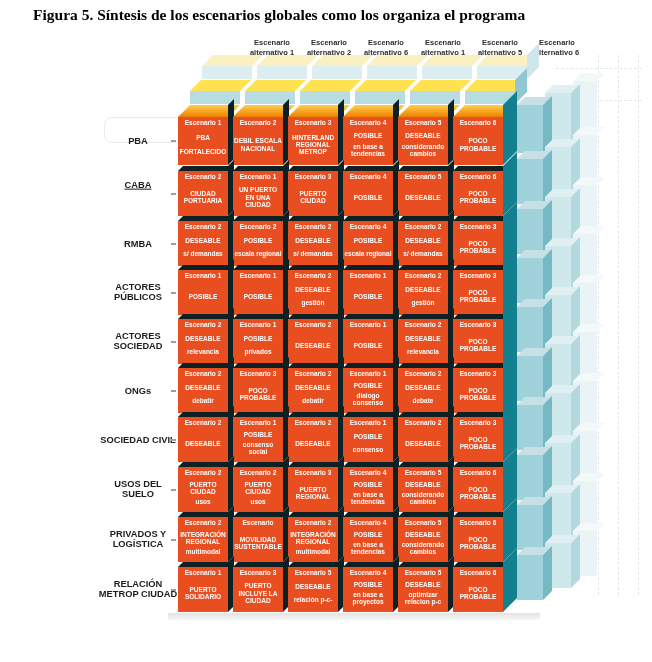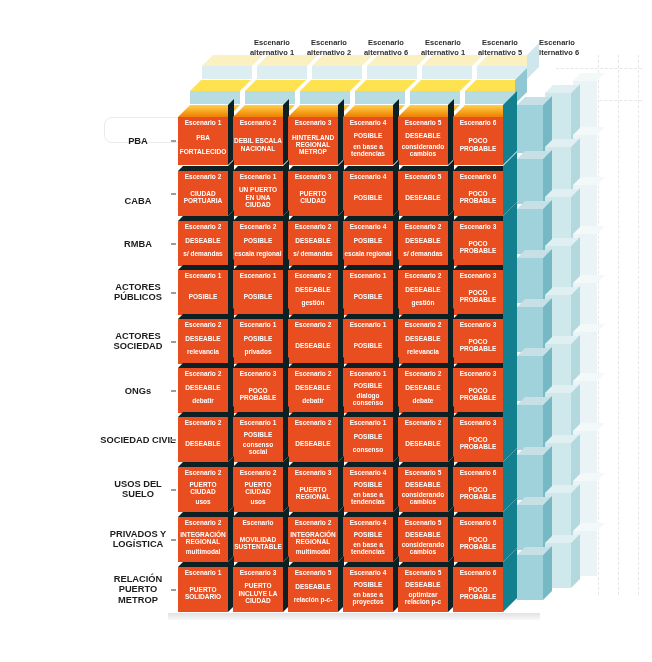--- a/index.html
+++ b/index.html
@@ -41,20 +41,21 @@
   .txt{position:relative;display:flex;flex-direction:column;height:100%;
         color:#fff;font-weight:bold;font-size:6.5px;line-height:1.12;text-align:center;}
   .ctitle{padding-top:2px;}
   .cbody{flex:1;display:flex;flex-direction:column;justify-content:space-evenly;
         padding:1px 1px 3px 1px;}
 </style>
 </head>
 <body>
 
 <div class="page">
+  <div class="fig-title">Figura 5. Síntesis de los escenarios globales como los organiza el programa</div>
   <div class="ghost"></div>
   <div id="guides">
       <div class="guide-v" style="left: 598px; top: 55px; height: 540px;"></div>
       <div class="guide-v" style="left: 618px; top: 55px; height: 540px;"></div>
       <div class="guide-v" style="left: 638px; top: 55px; height: 540px;"></div>
       <div class="guide-h" style="top: 68px; left: 556px; width: 86px;"></div>
       <div class="guide-h" style="top: 100px; left: 570px; width: 72px;"></div>
     </div>
   <div id="colheads">
       <div class="colhead" style="left: 243px;">Escenario alternativo 1</div>
@@ -844,33 +845,33 @@
           <div class="ctitle">Escenario 6</div>
           <div class="cbody">
             <div class="cline">POCO PROBABLE</div>
           </div>
         </div>
       </div>
     </div>
   <div id="labels">
       <div class="rowlabel" style="top: 141px;">PBA</div>
       <div class="tick" style="left: 171px; top: 140px;"></div>
-      <div class="rowlabel" style="top: 201px;">CABA</div>
+      <div class="rowlabel" style="top: 185px; text-decoration: underline;">CABA</div>
       <div class="tick" style="left: 171px; top: 192.5px;"></div>
       <div class="rowlabel" style="top: 243.5px;">RMBA</div>
       <div class="tick" style="left: 171px; top: 242.5px;"></div>
       <div class="rowlabel" style="top: 292.5px;">ACTORES PÚBLICOS</div>
       <div class="tick" style="left: 171px; top: 291.5px;"></div>
       <div class="rowlabel" style="top: 341.5px;">ACTORES SOCIEDAD</div>
       <div class="tick" style="left: 171px; top: 340.5px;"></div>
       <div class="rowlabel" style="top: 390.5px;">ONGs</div>
       <div class="tick" style="left: 171px; top: 389.5px;"></div>
       <div class="rowlabel" style="top: 439.5px;">SOCIEDAD CIVIL</div>
       <div class="tick" style="left: 171px; top: 438.5px;"></div>
       <div class="rowlabel" style="top: 489.5px;">USOS DEL SUELO</div>
       <div class="tick" style="left: 171px; top: 488.5px;"></div>
       <div class="rowlabel" style="top: 539.5px;">PRIVADOS Y LOGÍSTICA</div>
       <div class="tick" style="left: 171px; top: 538.5px;"></div>
-      <div class="rowlabel" style="top: 589.5px;">RELACIÓN PUERTO METROP</div>
+      <div class="rowlabel" style="top: 589.5px;">RELACIÓN METROP CIUDAD</div>
       <div class="tick" style="left: 171px; top: 588.5px;"></div>
     </div>
   <div class="floor"></div>
 </div>
 
 </body></html>

